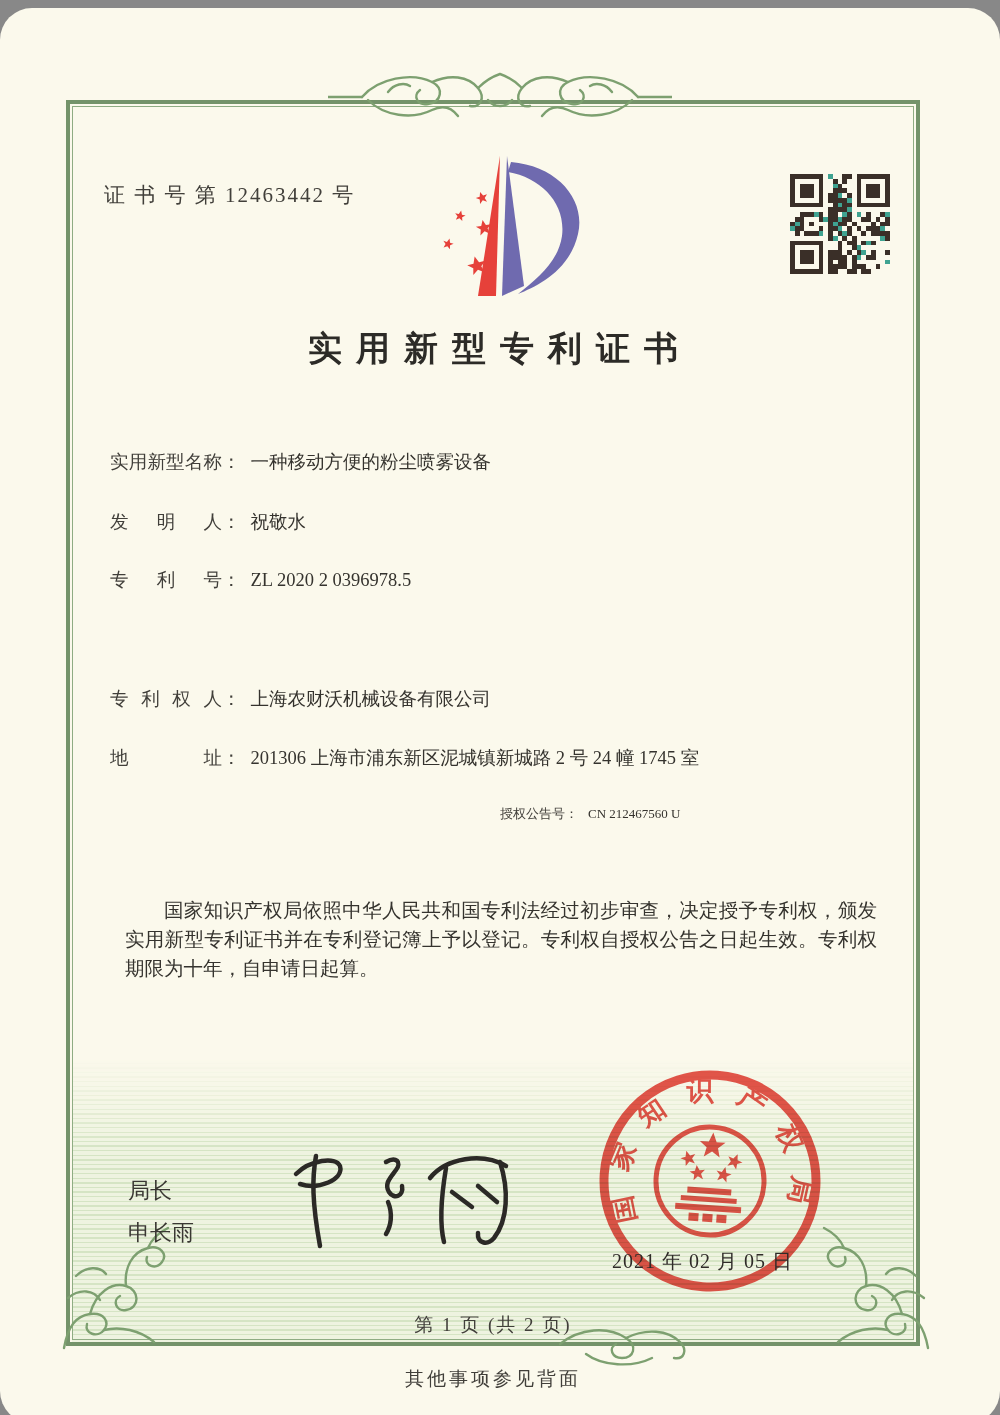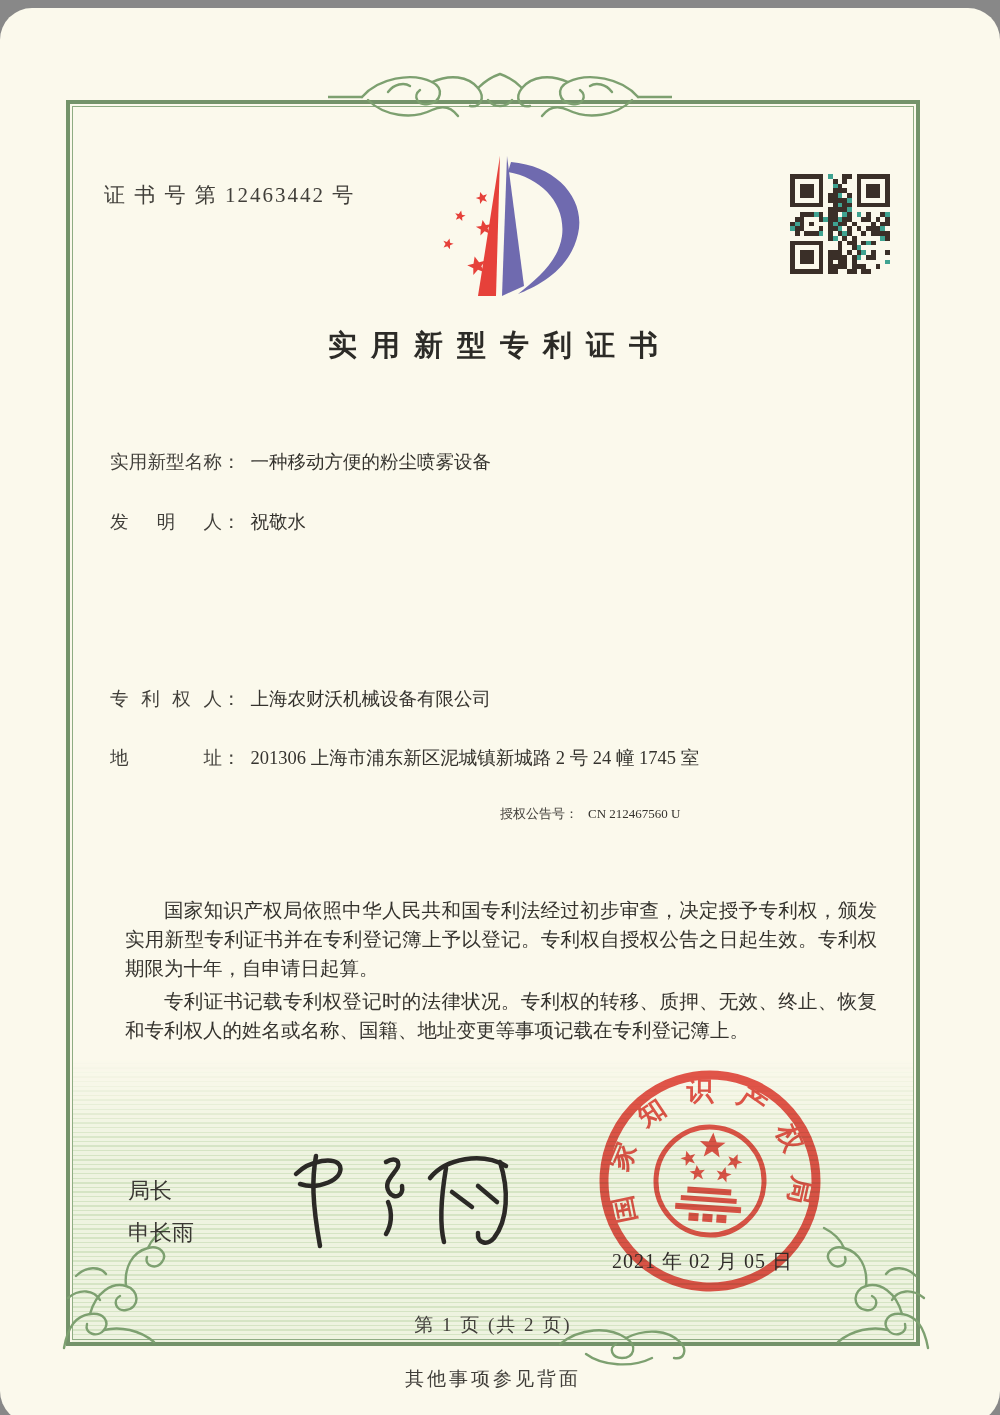--- a/index.html
+++ b/index.html
@@ -34,21 +34,21 @@
             mask-image:linear-gradient(to bottom,transparent 0,#000 90px);
   }
   .orn{position:absolute; pointer-events:none;}
   .orn path{fill:none; stroke:var(--ornament-green); stroke-width:2.4; stroke-linecap:round;}
   
   .cert-no{position:absolute; left:104px; top:173px; font-size:21px; letter-spacing:2px; color:var(--label-ink);}
   .logo{position:absolute; left:420px; top:146px;}
   .qr{position:absolute; left:790px; top:166px; width:100px; height:100px;}
   .doc-title{
     position:absolute; left:0; top:318px; width:100%; text-align:center;
-    font-size:29px; font-weight:bold; letter-spacing:14px; color:var(--title-ink);font-family:Liberation Serif, serif;
+    font-size:34px; font-weight:bold; letter-spacing:14px; color:var(--title-ink);font-family:Liberation Serif, serif;
   }
   
   .row{position:absolute; left:110px; font-size:18.5px; color:var(--label-ink); white-space:nowrap;}
   .flabel{display:inline-block; width:112px; text-align:justify; text-align-last:justify; vertical-align:bottom;}
   .colon{display:inline-block; margin-right:10px;}
   .fvalue{color:var(--ink);}
   .row2{position:absolute; left:500px; font-size:13px; color:var(--label-ink); white-space:nowrap;text-align:right;}
   
   .body-text{
     position:absolute; left:125px; top:888px; width:752px;
@@ -304,33 +304,35 @@
   </div>
 
   <div class="doc-title">实用新型专利证书</div>
 
   <div class="row" style="top:441px">
     <span class="flabel">实用新型名称</span><span class="colon">：</span><span class="fvalue">一种移动方便的粉尘喷雾设备</span>
   </div>
   <div class="row" style="top:501px">
     <span class="flabel">发明人</span><span class="colon">：</span><span class="fvalue">祝敬水</span>
   </div>
+  <div class="row" style="top:559px">
+    <span class="flabel">专利号</span><span class="colon">：</span><span class="fvalue">ZL 2020 2 0396978.5</span>
+  </div>
   <div class="row" style="top:678px">
     <span class="flabel">专利权人</span><span class="colon">：</span><span class="fvalue">上海农财沃机械设备有限公司</span>
   </div>
   <div class="row" style="top:737px">
     <span class="flabel">地址</span><span class="colon">：</span><span class="fvalue">201306 上海市浦东新区泥城镇新城路 2 号 24 幢 1745 室</span>
   </div>
   <div class="row2" style="top:797px">
     <span>授权公告号</span><span class="colon">：</span><span class="fvalue">CN 212467560 U</span>
   </div>
 
   <div class="body-text">
     <p>国家知识产权局依照中华人民共和国专利法经过初步审查，决定授予专利权，颁发实用新型专利证书并在专利登记簿上予以登记。专利权自授权公告之日起生效。专利权期限为十年，自申请日起算。</p>
-    <p>专利证书记载专利权登记时的法律状况。专利权的转移、质押、无效、终止、恢复和专利权人的姓名或名称、国籍、地址变更等事项记载在专利登记簿上。</p>
   </div>
 
   <div class="signatory">
     <div>局长</div>
     <div>申长雨</div>
   </div>
 
   <svg class="signature" width="240" height="112" viewBox="0 0 240 112">
     <path d="M34,16 C30,38 30,62 38,106"></path>
     <path d="M14,34 C28,20 54,16 58,26 C62,40 36,50 18,44"></path>

